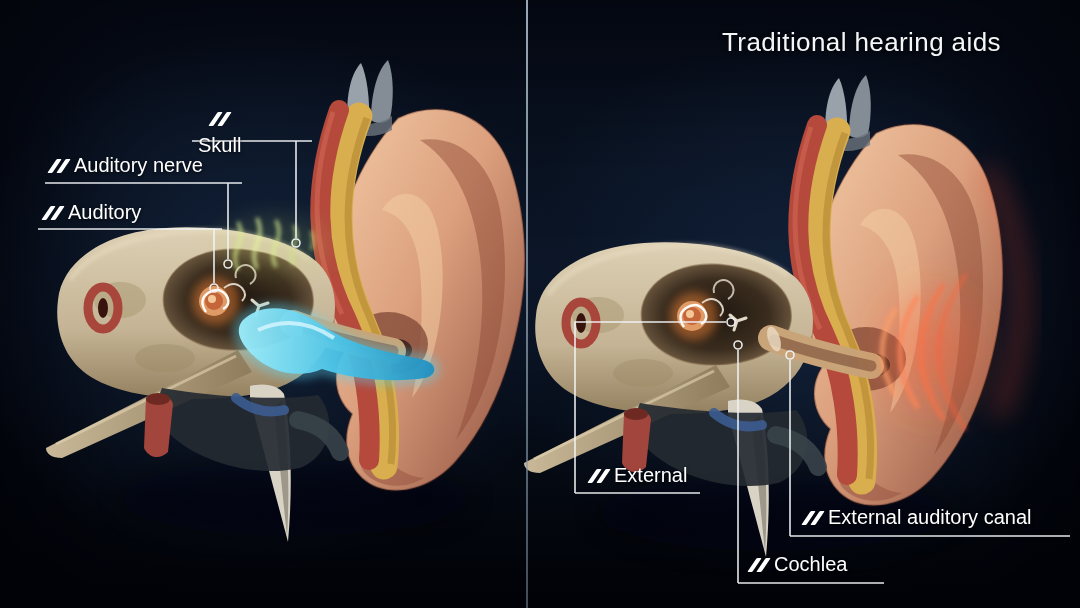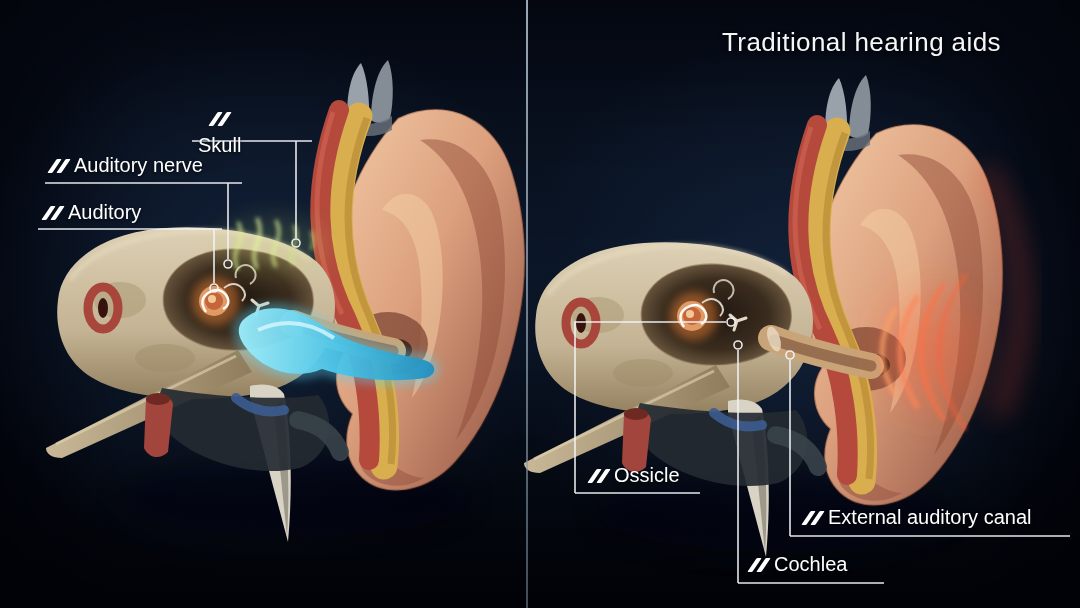--- a/index.html
+++ b/index.html
@@ -213,21 +213,21 @@
         <i></i>
         <i></i>
       </span>
     <span>Auditory</span>
   </div>
   <div class="label" id="label-ossicle">
     <span class="slash">
         <i></i>
         <i></i>
       </span>
-    <span>Ossicle</span>
+    <span>External</span>
   </div>
   <div class="label" id="label-eardrum">
     <span class="slash">
         <i></i>
         <i></i>
       </span>
     <span>Cochlea</span>
   </div>
   <div class="label" id="label-external-auditory-canal">
     <span class="slash">

